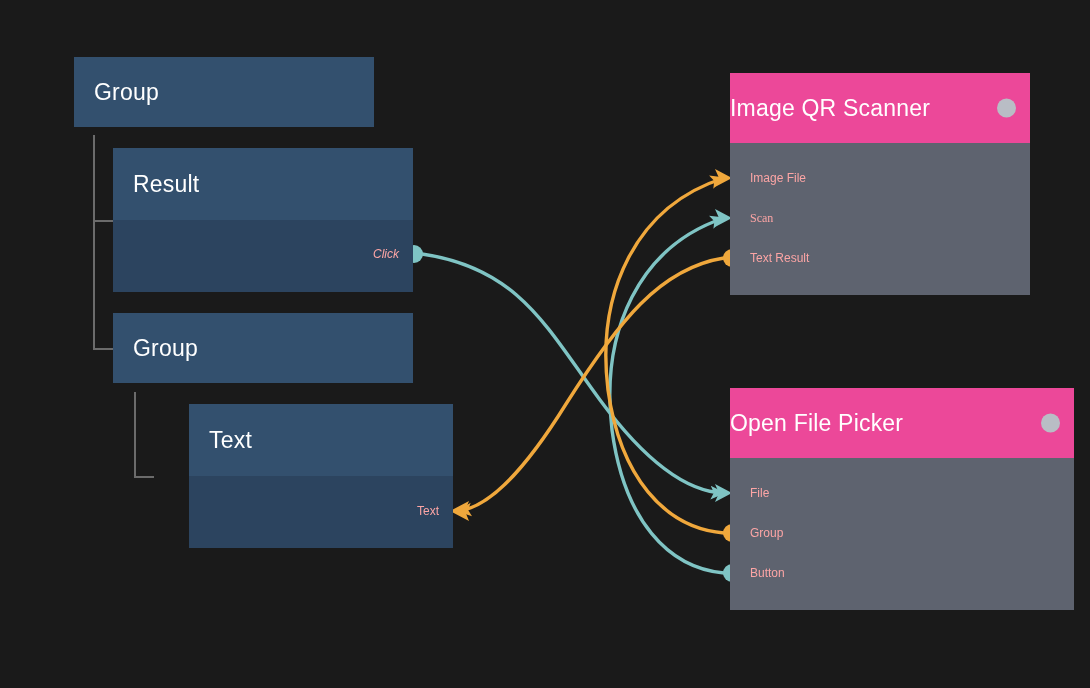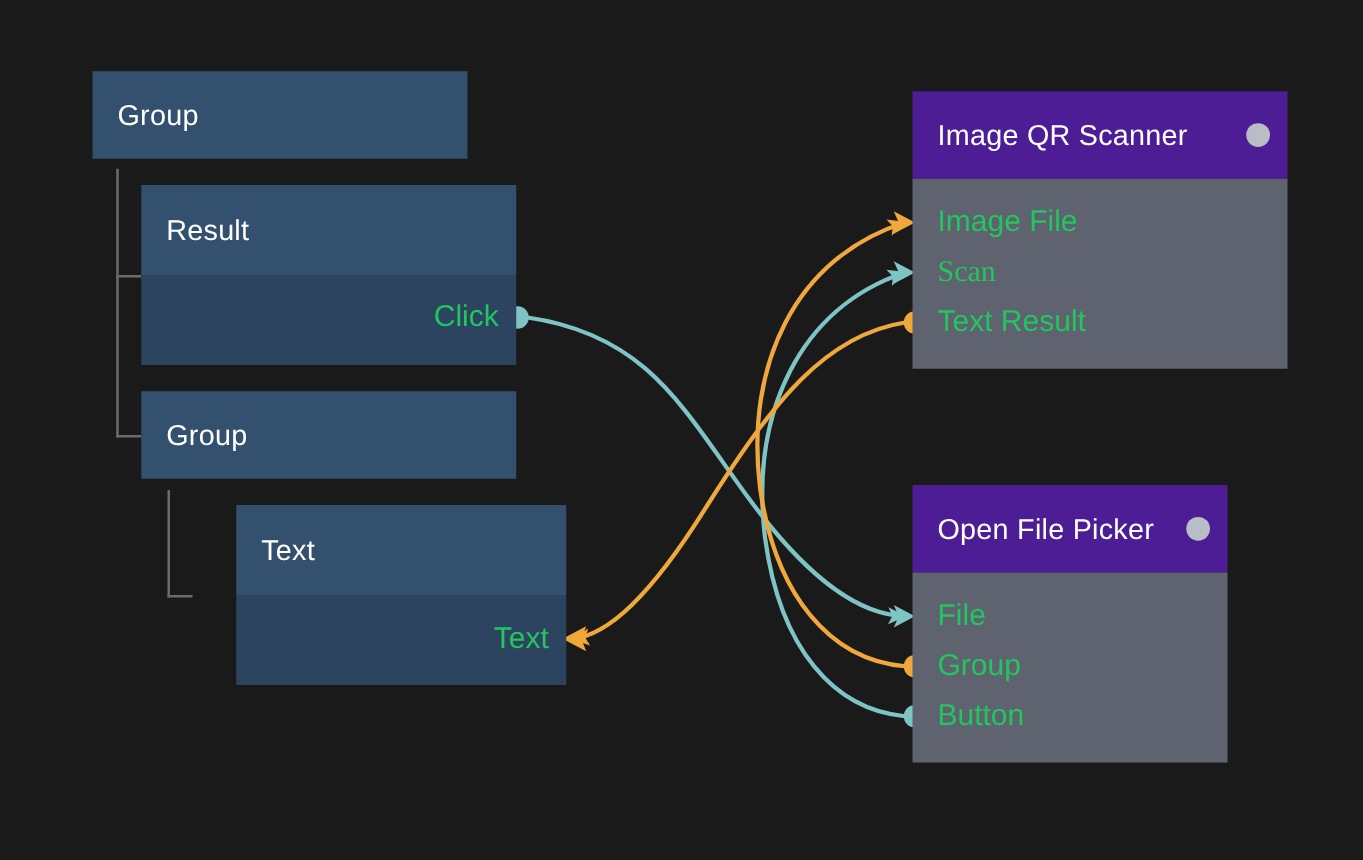--- a/index.html
+++ b/index.html
@@ -53,22 +53,21 @@
   .node-blue > .node-header {
     background: #33506e;
     padding-left: 20px;
   }
   .node-blue > .node-body {
     background: #2c445f;
   }
 
   
   .node-grey > .node-header {
-    background: #4c1d95;
-    padding-left: 20px;
+    background: #ec4899;
   }
   .node-grey > .node-body {
     background: #5e636f;
   }
   .header-dot {
     position: absolute;
     right: 14px;
     top: 50%;
     transform: translateY(-50%);
     width: 19px;
@@ -86,22 +85,22 @@
     white-space: nowrap;
   }
   .port-row.in {
     left: 20px;
   }
   .port-row.out-right {
     right: 14px;
     justify-content: flex-end;
   }
   .port-label {
-    color: #22c55e;
-    font-size: 24px;
+    color: #fca5a5;
+    font-size: 12px;
     line-height: 26px;
   }
 
   
   .tree-line {
     position: absolute;
     background: #6b6b6b;
     z-index: 8;
   }
   .tree-line.v { width: 2px; }
@@ -147,21 +146,21 @@
       <div class="node node-blue" style="left: 74px; top: 57px; width: 300px;">
         <div class="node-header" style="height: 70px;">
           <span class="node-title">Group</span>
         </div>
       </div>
       <div class="node node-blue" style="left: 113px; top: 148px; width: 300px;">
         <div class="node-header" style="height: 72px;">
           <span class="node-title">Result</span>
         </div>
         <div class="node-body" style="height: 72px;"></div>
-        <div class="port-row out-right" style="top: 93px;">
+        <div class="port-row out-right" style="top: 93px; font-style: italic;">
           <span class="port-label">Click</span>
         </div>
       </div>
       <div class="node node-blue" style="left: 113px; top: 313px; width: 300px;">
         <div class="node-header" style="height: 70px;">
           <span class="node-title">Group</span>
         </div>
       </div>
       <div class="node node-blue" style="left: 153px; top: 404px; width: 300px; padding-left: 36px;">
         <div class="node-header" style="height: 72px;">
@@ -181,21 +180,21 @@
         <div class="port-row in" style="top: 92px;">
           <span class="port-label">Image File</span>
         </div>
         <div class="port-row in" style="top: 132px; font-family: Liberation Serif, serif;">
           <span class="port-label">Scan</span>
         </div>
         <div class="port-row in" style="top: 172px;">
           <span class="port-label">Text Result</span>
         </div>
       </div>
-      <div class="node node-grey" style="left: 730px; top: 388px; width: 252px;">
+      <div class="node node-grey" style="left: 730px; top: 388px; width: 344px;">
         <div class="node-header" style="height: 70px;">
           <span class="node-title">Open File Picker</span>
           <span class="header-dot" style="background: rgb(185, 189, 197);"></span>
         </div>
         <div class="node-body" style="height: 152px;"></div>
         <div class="port-row in" style="top: 92px;">
           <span class="port-label">File</span>
         </div>
         <div class="port-row in" style="top: 132px;">
           <span class="port-label">Group</span>

